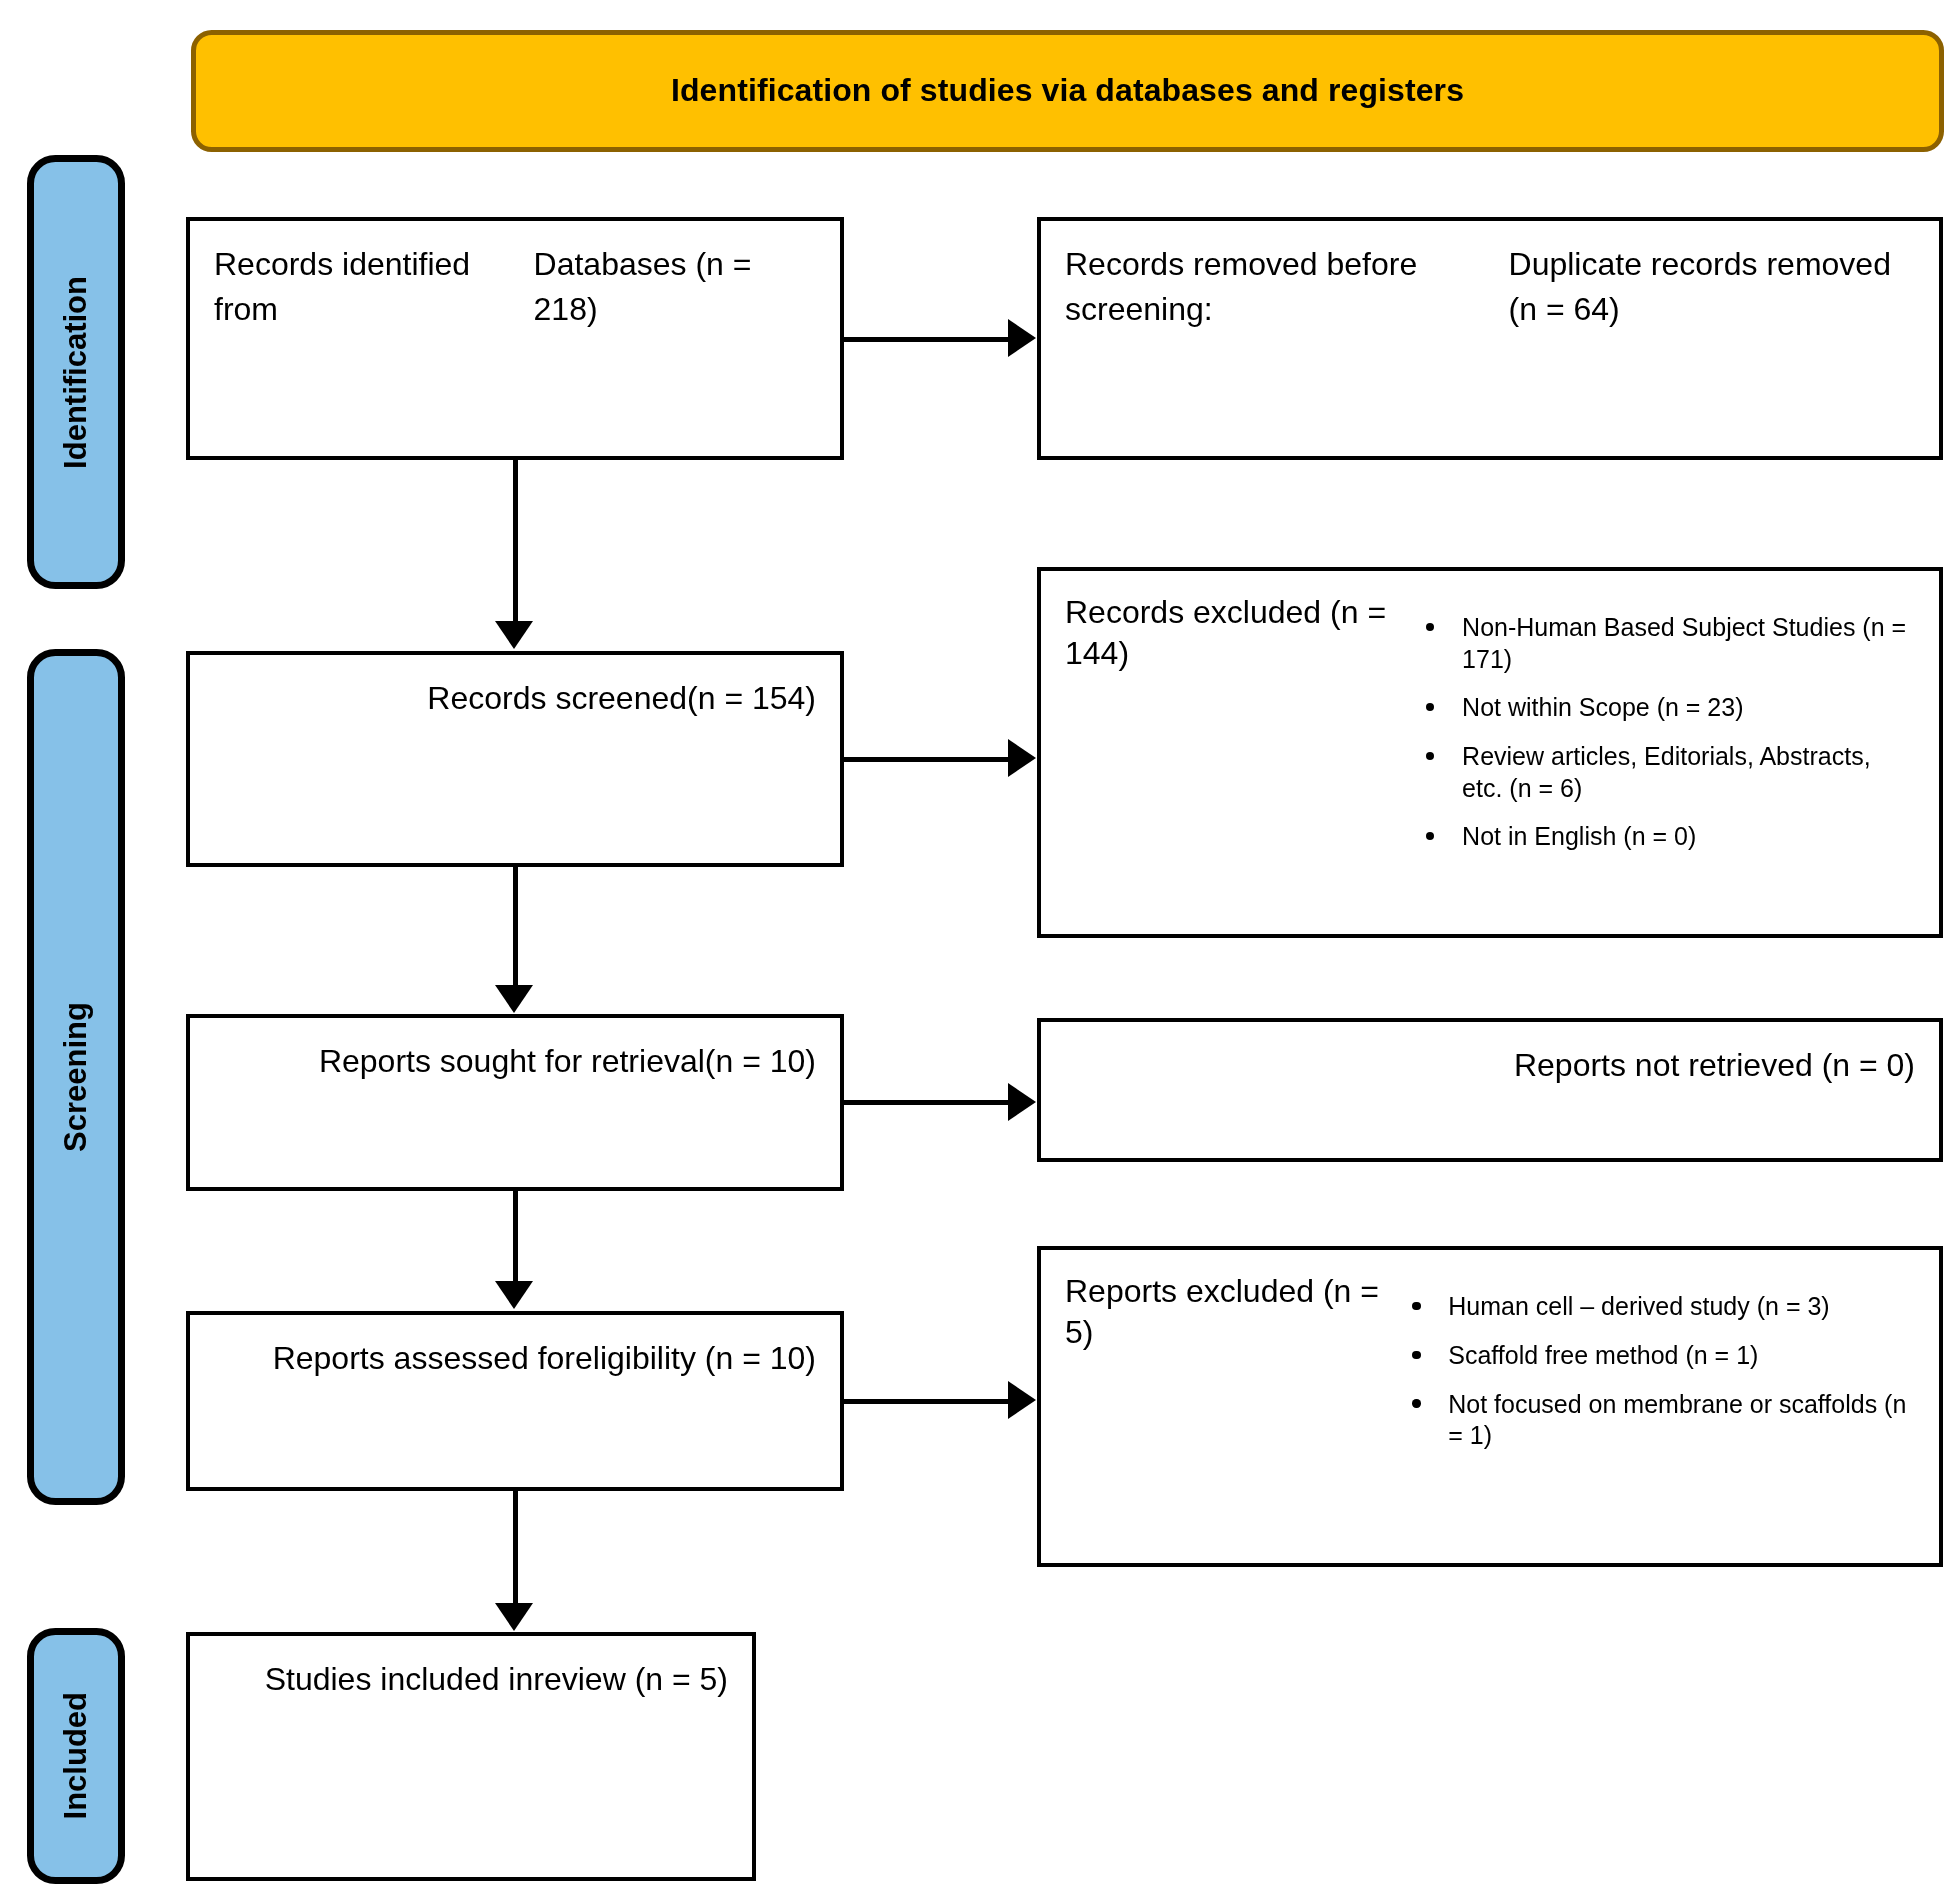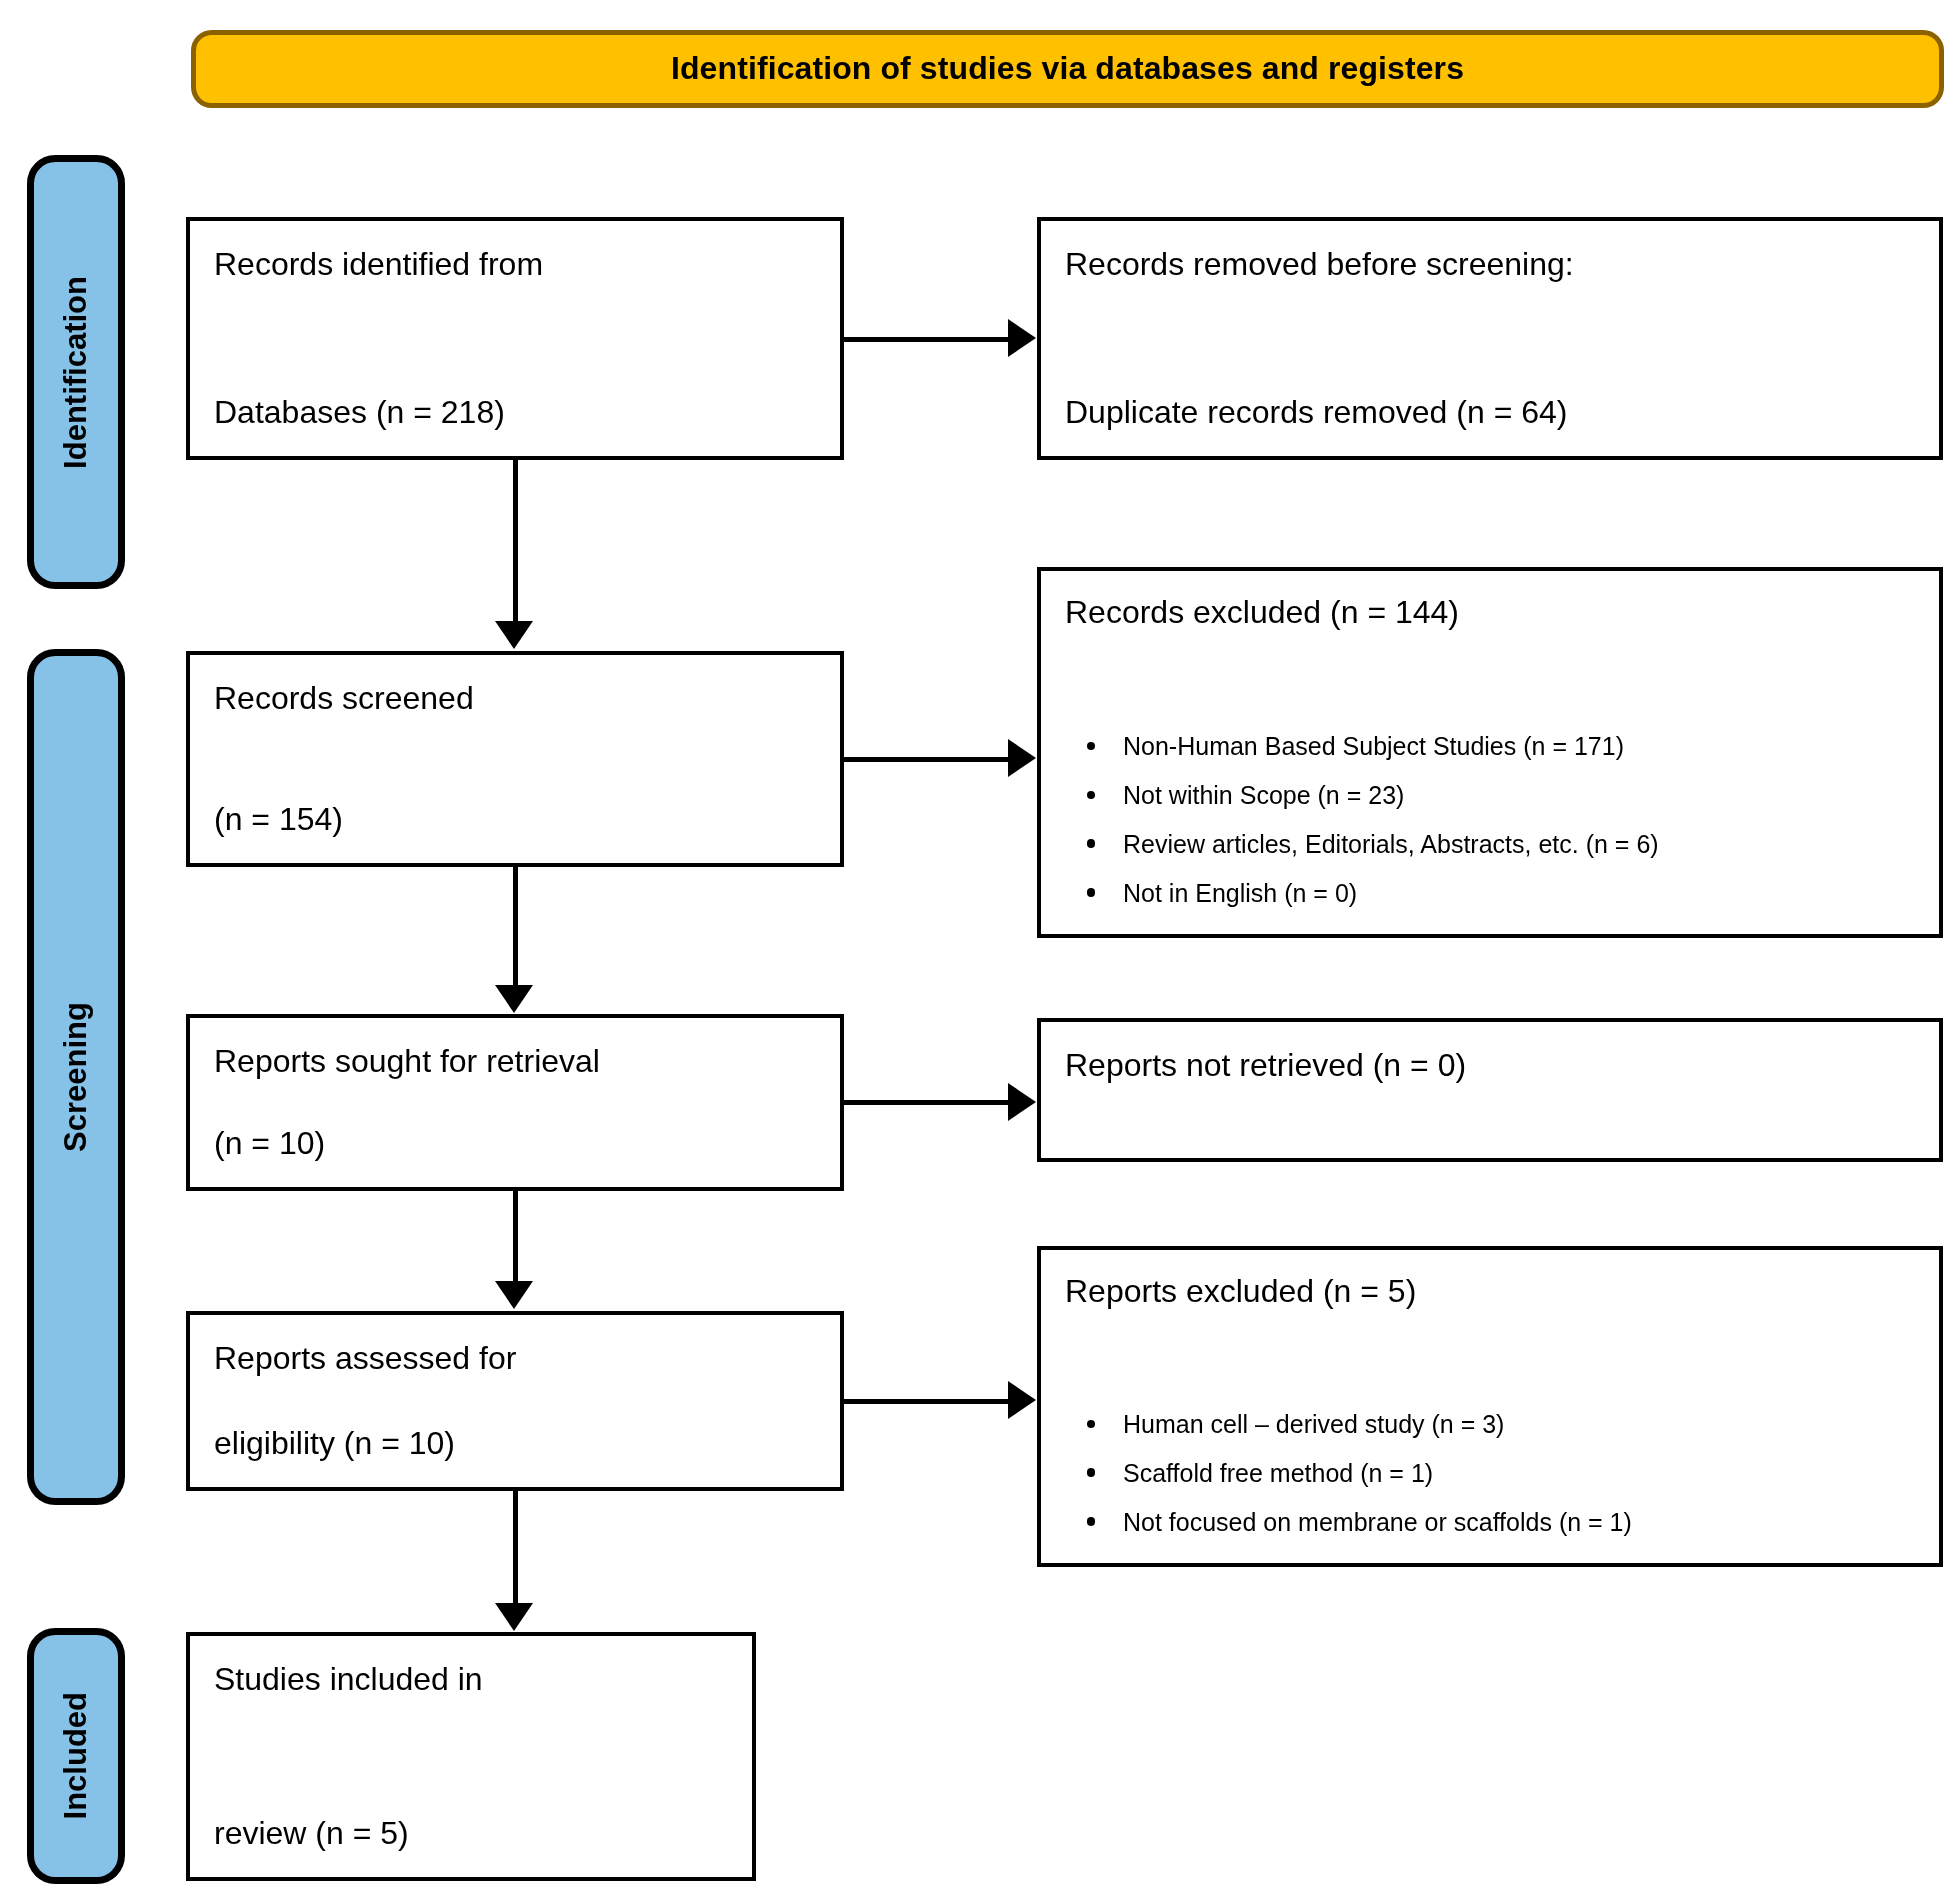--- a/index.html
+++ b/index.html
@@ -12,21 +12,21 @@
     width:1955px;
     height:1902px;
     background:#fff;
     overflow:hidden;
   }
 
   
   .banner{
     position:absolute;
     left:191px; top:29.5px;
-    width:1753px; height:78px;
+    width:1753px; height:122px;
     background:#FFC000;
     border:5.2px solid #8c6100;
     border-radius:20.7px;
     box-sizing:border-box;
     display:flex;align-items:center;justify-content:center;
   }
   .banner .btxt{
     font-size:32px;
     font-weight:bold;
     letter-spacing:0.1px;
@@ -58,22 +58,21 @@
   #stage-included     { top:1628px; height:256px; }
 
   
   .box{
     position:absolute;
     background:#fff;
     border:4.7px solid #000;
     box-sizing:border-box;
     padding:20.7px 24px;
     display:flex;
-    flex-direction:column;
-    justify-content:space-between;
+    justify-content:flex-end;
   }
   .box .line{
     font-size:32px;
     line-height:1.42;
     color:#000;
     white-space:pre-wrap;
   }
   .box .head{
     font-size:32px;
     line-height:1.3;

